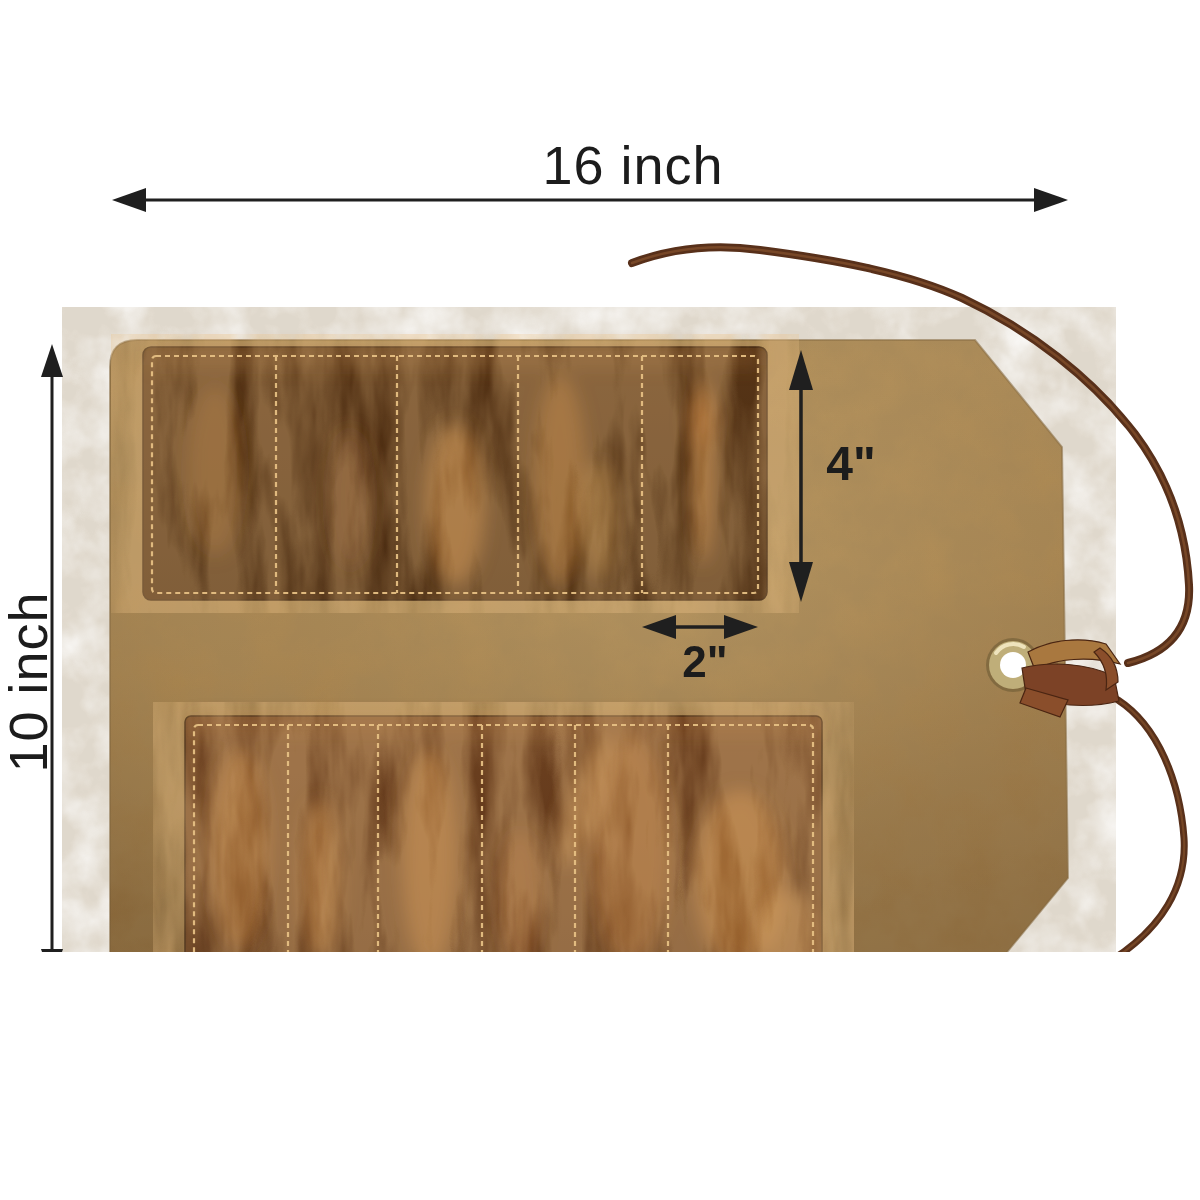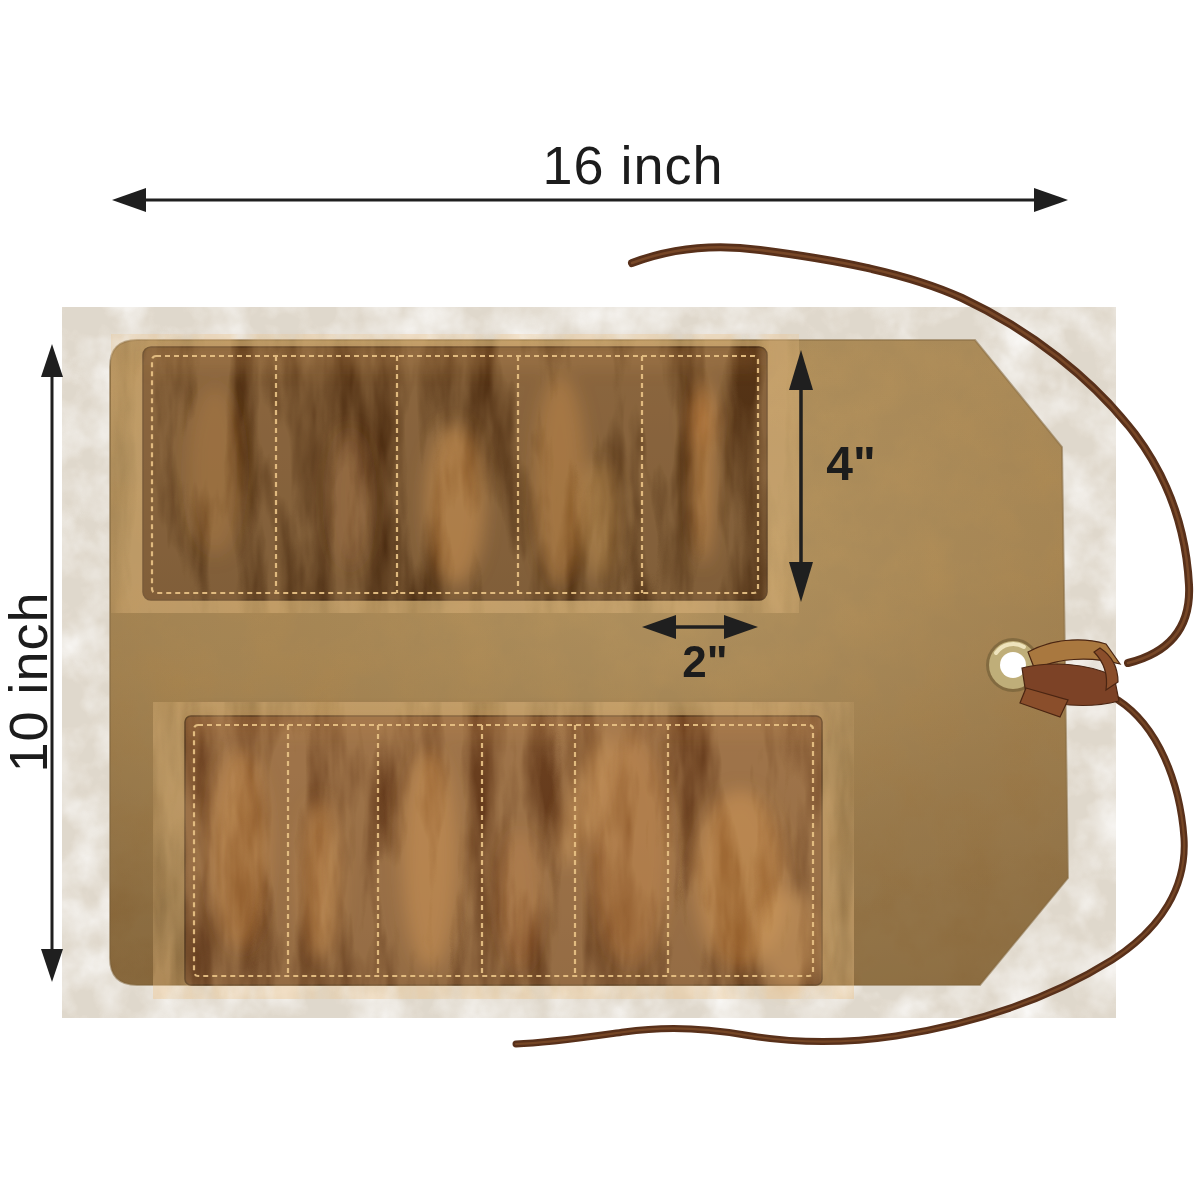--- a/index.html
+++ b/index.html
@@ -1,16 +1,16 @@
 <!DOCTYPE html>
 <html><head>
 <meta charset="utf-8">
 <style>
   html,body{margin:0;padding:0;background:#ffffff;}
-  .canvas{position:relative;width:1200px;height:1200px;background:#ffffff;overflow:hidden;text-align:right;}
+  .canvas{position:relative;width:1200px;height:952px;background:#ffffff;overflow:hidden;text-align:right;}
   .canvas svg{position:absolute;left:0;top:0;}
   svg text{font-family:"Liberation Sans","DejaVu Sans",sans-serif;}
   .dim-label{font-weight:400;letter-spacing:1px;}
   .dim-label-small{font-weight:700;}
 </style>
 </head>
 <body>
 
 <div class="canvas">
 <svg width="1200" height="1200" viewBox="0 0 1200 1200">

